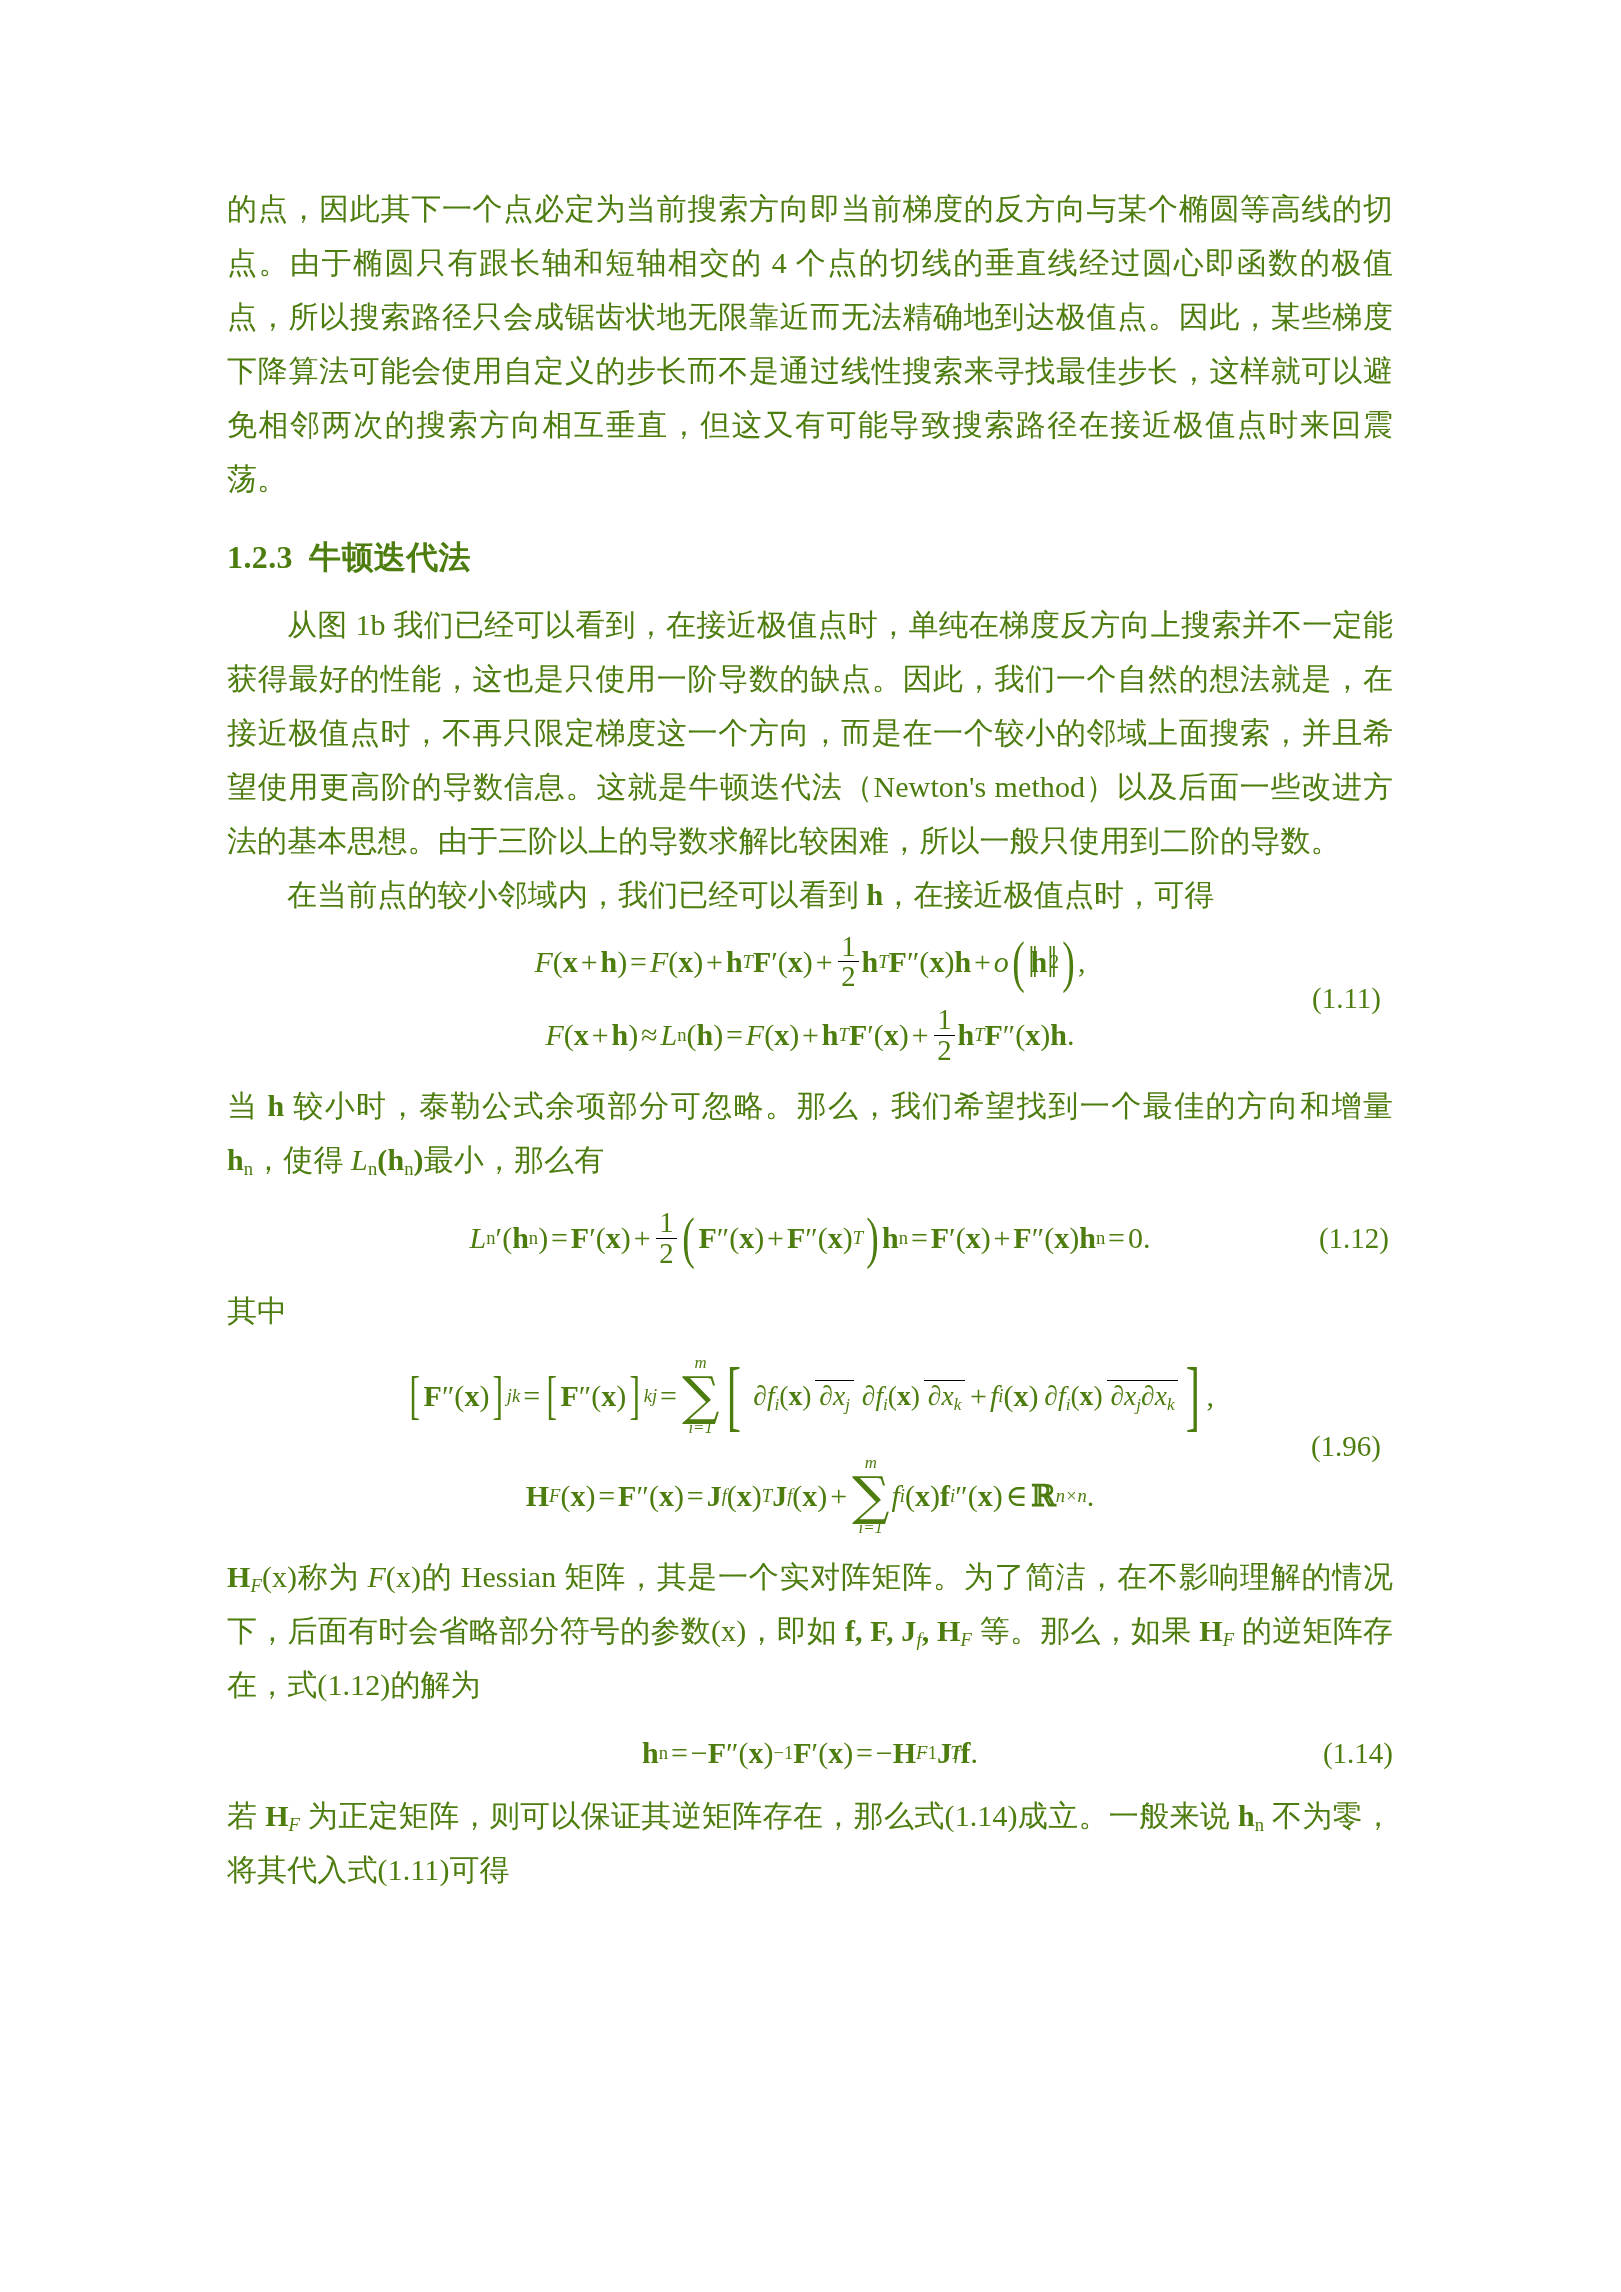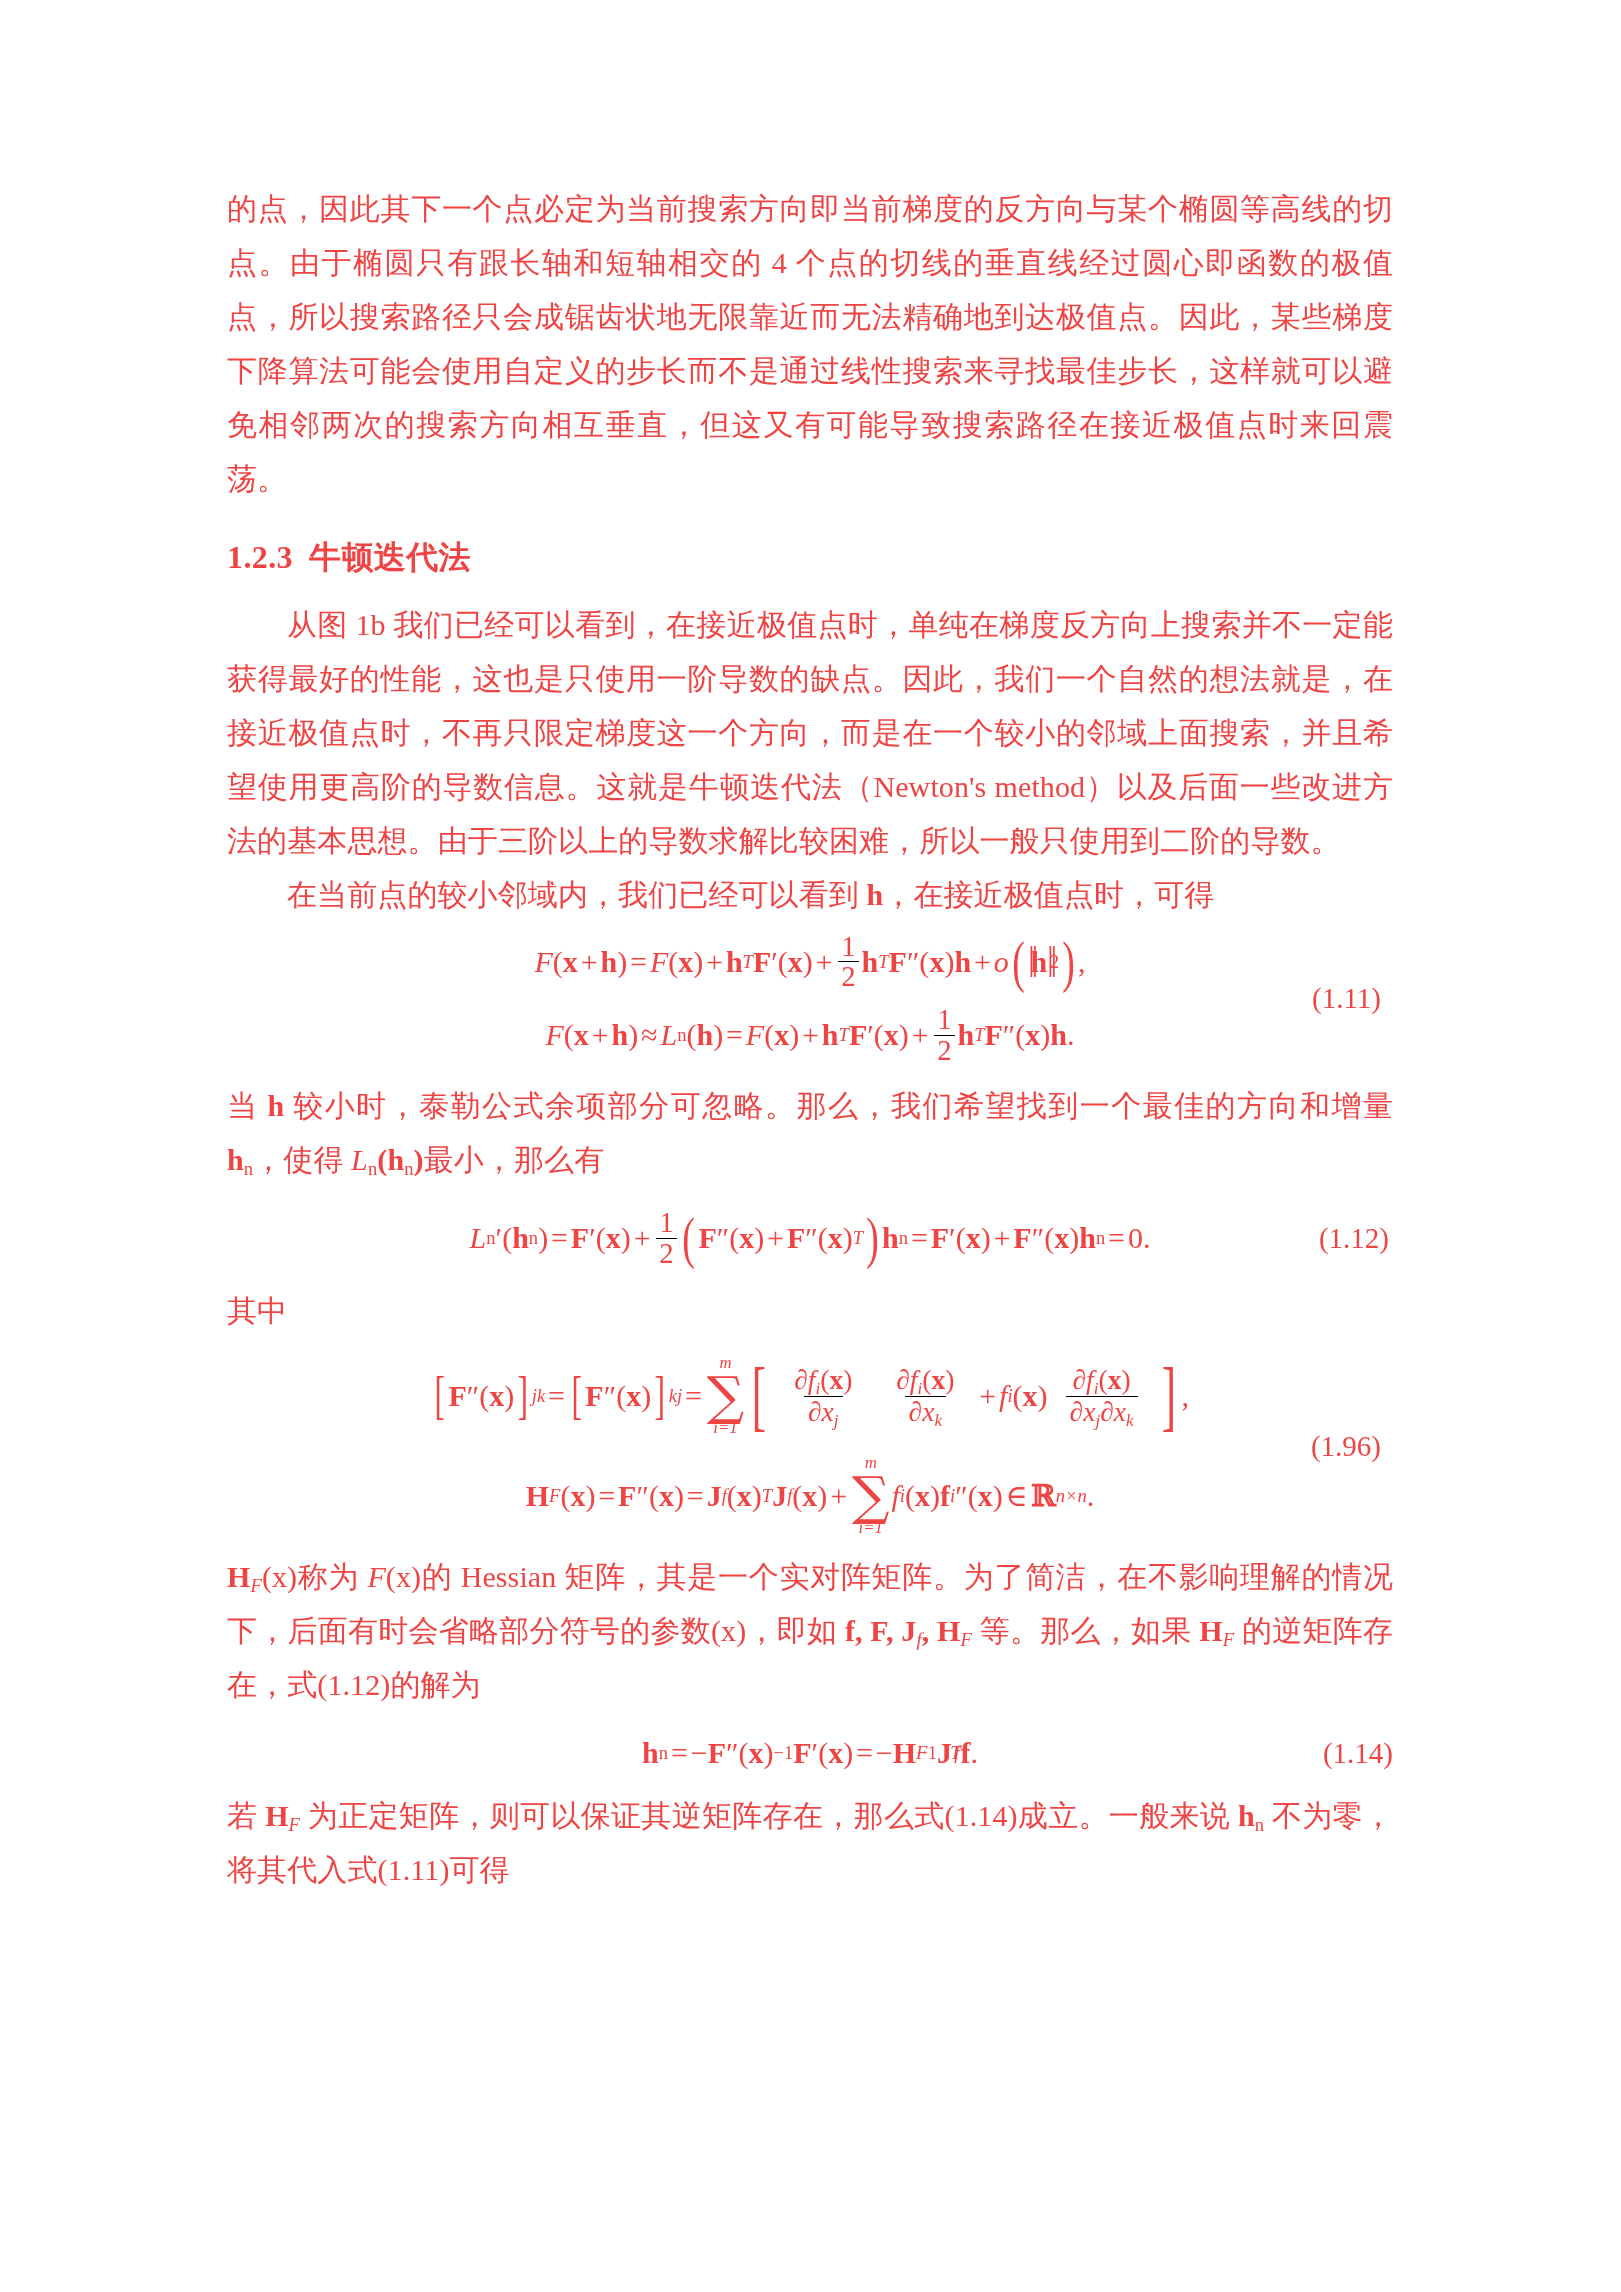--- a/index.html
+++ b/index.html
@@ -8,21 +8,21 @@
     background: #ffffff;
   }
   .page {
     position: relative;
     width: 1621px;
     height: 2293px;
     background: #ffffff;
     margin: 0 auto;
     overflow: hidden;
     font-family: "Liberation Serif", "DejaVu Serif", serif;
-    color: #ef4444;
+    color: #4d7c0f;
   }
   .content {
     position: absolute;
     left: 227px;
     top: 182px;
     width: 1166px;
   }
 
   
   p.body {
@@ -151,24 +151,24 @@
   }
   .sum .sig {
     font-size: 1.75em;
     line-height: 0.92;
     font-family: "DejaVu Serif", serif;
   }
 
   
   .pfrac {
     display: inline-flex;
-    flex-direction: column;
-    align-items: center;
-    vertical-align: middle;
-    margin: 0 18px;
+    flex-direction: row;
+    align-items: center;
+    vertical-align: middle;
+    margin: 0 2px;
     font-size: 0.92em;
     line-height: 1.12;
   }
   .pfrac .nu { padding: 0 3.9px; white-space: nowrap; }
   .pfrac .de { padding: 0 3.9px; border-top: 1.7px solid #000; white-space: nowrap; }
 
   .rset {
     font-family: "DejaVu Serif", serif;
     font-weight: bold;
   }

